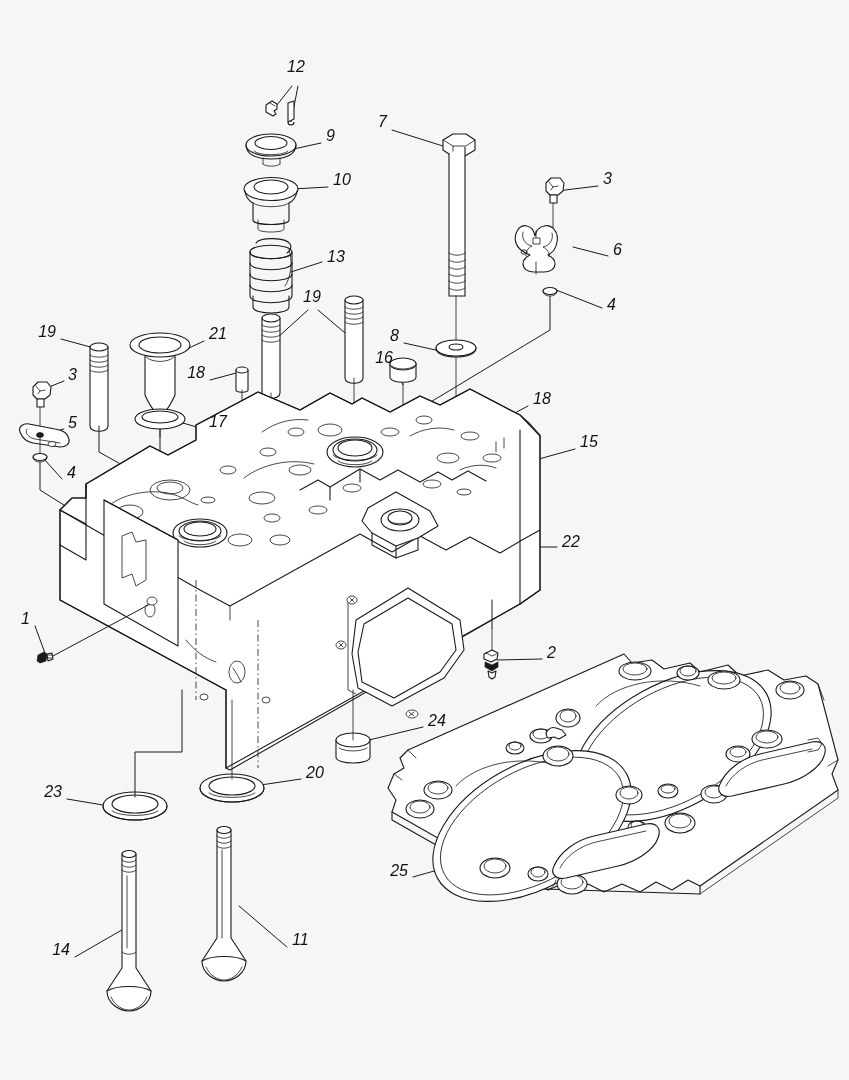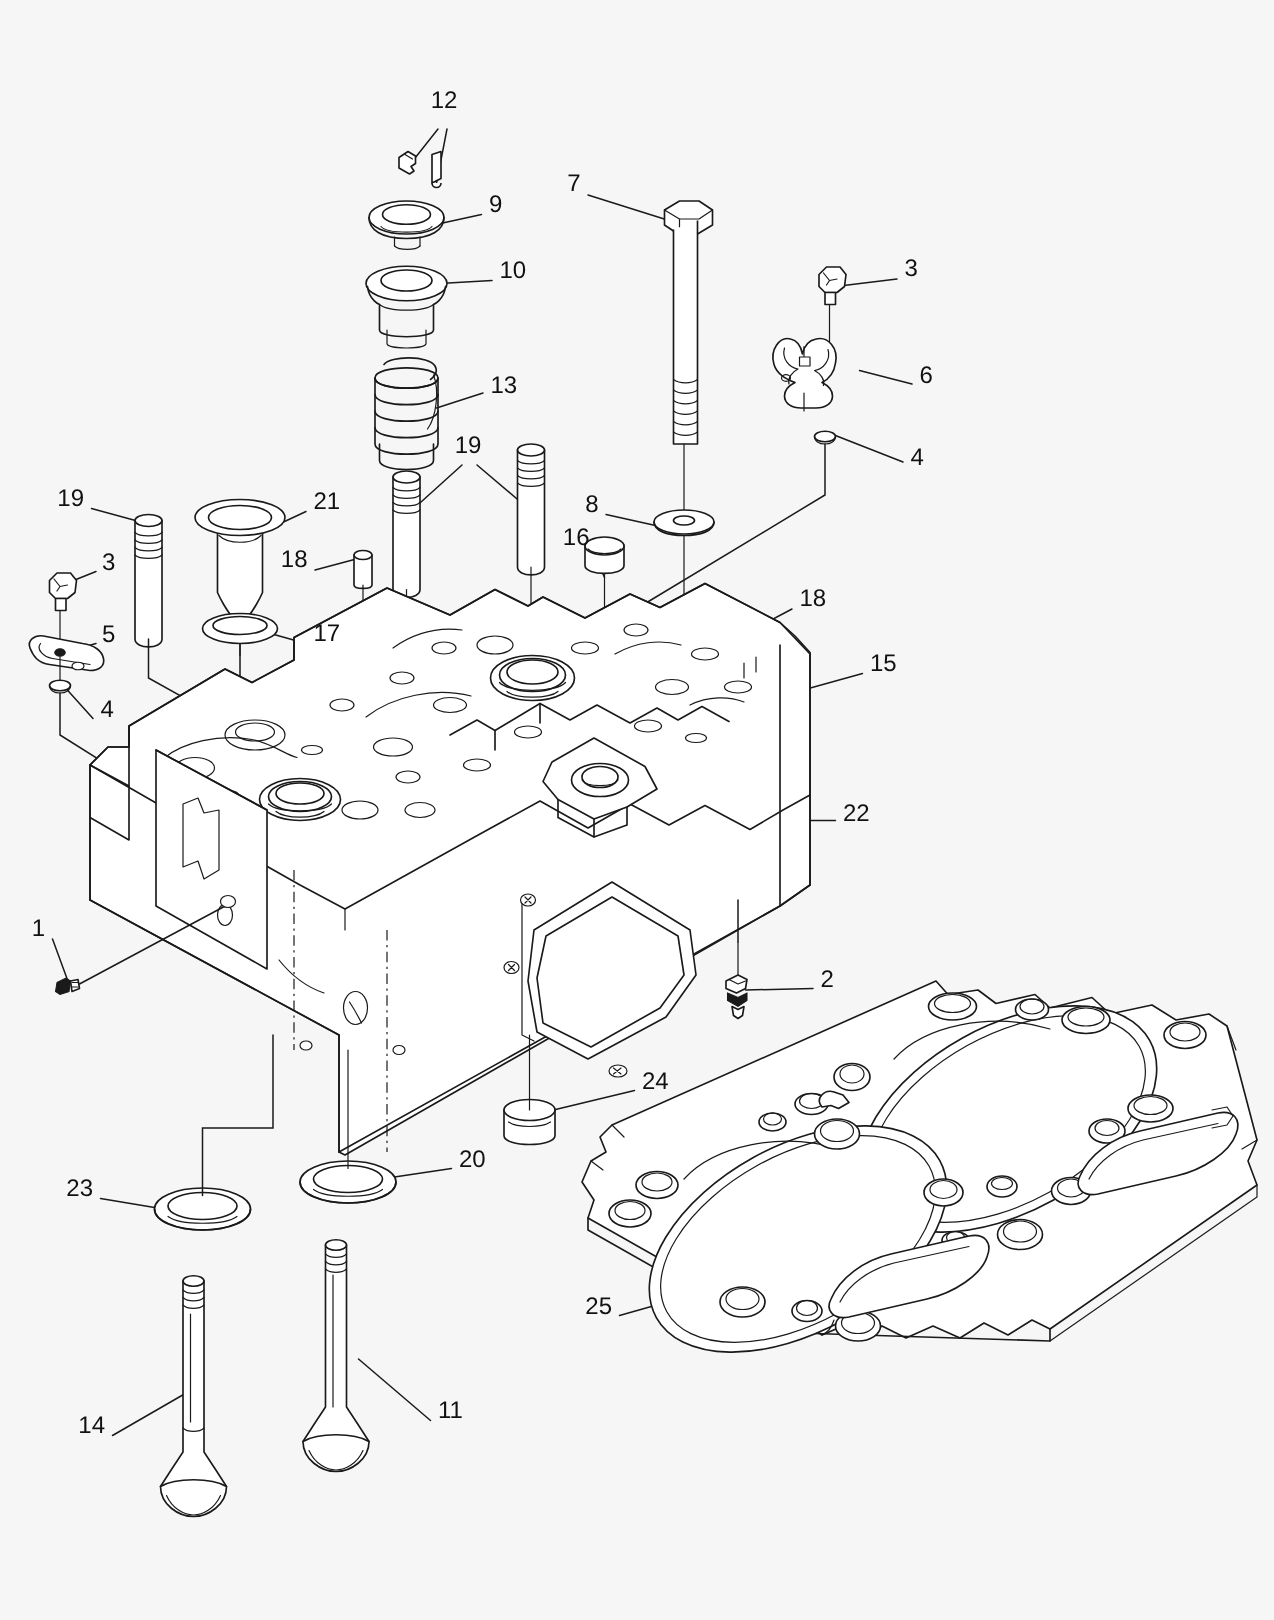--- a/index.html
+++ b/index.html
@@ -1,18 +1,18 @@
 <!DOCTYPE html>
 <html><head>
 <meta charset="utf-8">
 <title>Cylinder Head Exploded Parts Diagram</title>
 <style>
   html,body{margin:0;padding:0;background:#ffffff;}
   body{font-family:"Liberation Sans", sans-serif;}
-  #stage{position:relative;width:849px;height:1080px;background:#f6f6f6;overflow:hidden;}
+  #stage{position:relative;width:849px;height:1080px;background:#f6f6f6;overflow:hidden;font-style:italic;}
   #stage svg{position:absolute;left:0;top:0;width:849px;height:1080px;}
   .ln{fill:none;stroke:#1a1a1a;stroke-width:1.1;stroke-linecap:round;stroke-linejoin:round;}
   .ln-t{fill:none;stroke:#1a1a1a;stroke-width:0.8;stroke-linecap:round;stroke-linejoin:round;}
   .fillw{fill:#ffffff;stroke:#1a1a1a;stroke-width:1.1;stroke-linejoin:round;}
   .fillw-t{fill:#ffffff;stroke:#1a1a1a;stroke-width:0.8;stroke-linejoin:round;}
   .fillk{fill:#1a1a1a;stroke:#1a1a1a;stroke-width:0.7;}
   .dash{fill:none;stroke:#1a1a1a;stroke-width:0.8;stroke-dasharray:7 3 1.5 3;}
   .leader{fill:none;stroke:#1a1a1a;stroke-width:1.0;stroke-linecap:round;}
   .num{font-family:"Liberation Sans", sans-serif;font-size:16px;fill:#111111;}
   .num-ta-s{text-anchor:start;}

